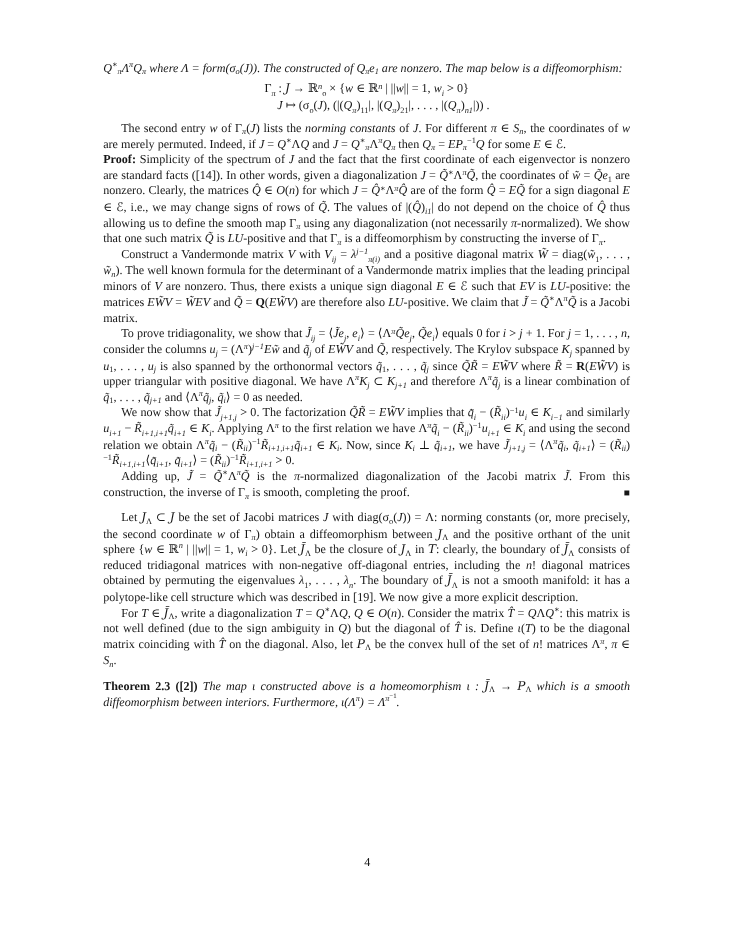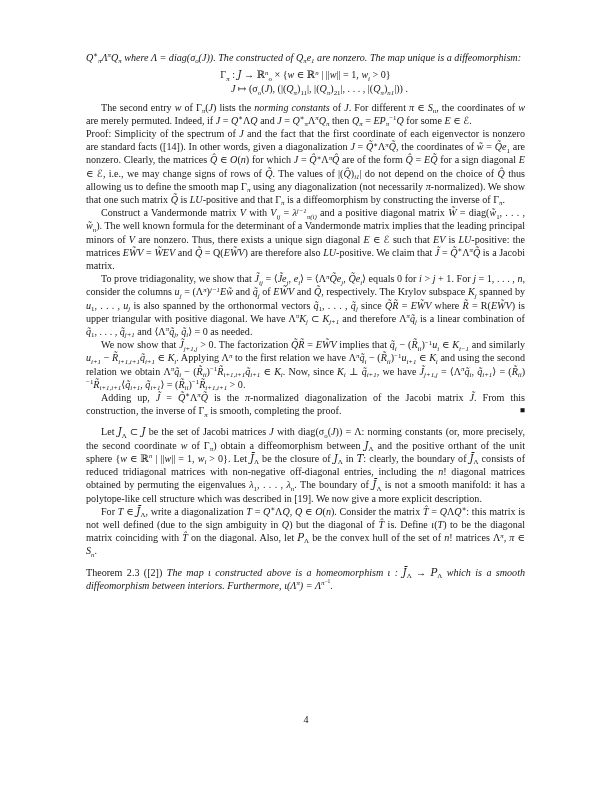--- a/index.html
+++ b/index.html
@@ -11,40 +11,40 @@
   .page { position:relative; width:612px; height:792px; background:#fff; }
   .text-block {
     position:absolute; left:86px; top:51px; width:439px;
     font-size:10.1px; line-height:13.2px; text-align:justify;
   }
   .para { margin:0; }
   .para.ind { text-indent:15px; }
   .para.gap { margin-top:8px; }
   .it { font-style:italic; }
   .i  { font-style:italic; }
-  .b  { font-weight:normal; }
+  .b  { font-weight:bold; }
   .cal{ font-style:italic; font-family:"DejaVu Serif","Liberation Serif",serif; }
   .sup   { position:relative; top:-3.6px; font-size:6.9px; line-height:0; }
   .sub   { position:relative; top:2.3px;  font-size:6.9px; line-height:0; }
   .supsup{ position:relative; top:-6px;   font-size:5.6px; line-height:0; }
   .qed { float:right; font-size:8.5px; line-height:13.2px; }
   .display-math { margin:4px 0 5px 0; text-align:center; }
   .math-line { white-space:nowrap; }
   .math-line.shift { position:relative; left:14px; margin-top:1px; }
   .footer {
     position:absolute; left:0; right:0; top:714px; text-align:center;
     font-size:10.1px; color:#161616;
   }
 </style>
 </head>
 <body>
 
 <div class="page">
   <main class="text-block">
-    <p class="para it"><span>Q</span><span class="sup">∗</span><span class="sub">π</span><span>Λ</span><span class="sup">π</span><span>Q</span><span class="sub">π</span><span> where Λ = diag(σ</span><span class="sub">o</span><span>(J)). The constructed of Q</span><span class="sub">π</span><span>e</span><span class="sub">1</span><span> are nonzero. The map unique is a diffeomorphism:</span></p>
+    <p class="para it"><span>Q</span><span class="sup">∗</span><span class="sub">π</span><span>Λ</span><span class="sup">π</span><span>Q</span><span class="sub">π</span><span> where Λ = form(σ</span><span class="sub">o</span><span>(J)). The constructed of Q</span><span class="sub">π</span><span>e</span><span class="sub">1</span><span> are nonzero. The map below is a diffeomorphism:</span></p>
 
     <div class="display-math">
       <div class="math-line"><span>Γ</span><span class="sub i">π</span><span> : </span><span class="cal">J</span><span> → ℝ</span><span class="sup i">n</span><span class="sub">o</span><span> × {</span><span class="i">w</span><span> ∈ ℝ</span><span class="sup i">n</span><span> | ||</span><span class="i">w</span><span>|| = 1, </span><span class="i">w</span><span class="sub i">i</span><span> &gt; 0}</span></div>
       <div class="math-line shift"><span class="i">J</span><span> ↦ (σ</span><span class="sub">o</span><span>(</span><span class="i">J</span><span>), (|(</span><span class="i">Q</span><span class="sub i">π</span><span>)</span><span class="sub">11</span><span>|, |(</span><span class="i">Q</span><span class="sub i">π</span><span>)</span><span class="sub">21</span><span>|, . . . , |(</span><span class="i">Q</span><span class="sub i">π</span><span>)</span><span class="sub i">n1</span><span>|)) .</span></div>
     </div>
 
     <p class="para ind"><span>The second entry </span><span class="i">w</span><span> of Γ</span><span class="sub i">π</span><span>(</span><span class="i">J</span><span>) lists the </span><span class="i">norming constants</span><span> of </span><span class="i">J</span><span>. For different </span><span class="i">π</span><span> ∈ </span><span class="i">S</span><span class="sub i">n</span><span>, the coordinates of </span><span class="i">w</span><span> are merely permuted. Indeed, if </span><span class="i">J</span><span> = </span><span class="i">Q</span><span class="sup">∗</span><span>Λ</span><span class="i">Q</span><span> and </span><span class="i">J</span><span> = </span><span class="i">Q</span><span class="sup">∗</span><span class="sub i">π</span><span>Λ</span><span class="sup i">π</span><span class="i">Q</span><span class="sub i">π</span><span> then </span><span class="i">Q</span><span class="sub i">π</span><span> = </span><span class="i">E</span><span class="i">P</span><span class="sub i">π</span><span class="sup">−1</span><span class="i">Q</span><span> for some </span><span class="i">E</span><span> ∈ ℰ.</span></p>
     <p class="para"><span class="b">Proof:</span><span> Simplicity of the spectrum of </span><span class="i">J</span><span> and the fact that the first coordinate of each eigenvector is nonzero are standard facts ([14]). In other words, given a diagonalization </span><span class="i">J</span><span> = </span><span class="i">Q̃</span><span class="sup">∗</span><span>Λ</span><span class="sup i">π</span><span class="i">Q̃</span><span>, the coordinates of </span><span class="i">w̃</span><span> = </span><span class="i">Q̃</span><span class="i">e</span><span class="sub">1</span><span> are nonzero. Clearly, the matrices </span><span class="i">Q̂</span><span> ∈ </span><span class="i">O</span><span>(</span><span class="i">n</span><span>) for which </span><span class="i">J</span><span> = </span><span class="i">Q̂</span><span class="sup">∗</span><span>Λ</span><span class="sup i">π</span><span class="i">Q̂</span><span> are of the form </span><span class="i">Q̂</span><span> = </span><span class="i">E</span><span class="i">Q̃</span><span> for a sign diagonal </span><span class="i">E</span><span> ∈ ℰ, i.e., we may change signs of rows of </span><span class="i">Q̃</span><span>. The values of |(</span><span class="i">Q̂</span><span>)</span><span class="sub i">i1</span><span>| do not depend on the choice of </span><span class="i">Q̂</span><span> thus allowing us to define the smooth map Γ</span><span class="sub i">π</span><span> using any diagonalization (not necessarily </span><span class="i">π</span><span>-normalized). We show that one such matrix </span><span class="i">Q̃</span><span> is </span><span class="i">LU</span><span>-positive and that Γ</span><span class="sub i">π</span><span> is a diffeomorphism by constructing the inverse of Γ</span><span class="sub i">π</span><span>.</span></p>
     <p class="para ind"><span>Construct a Vandermonde matrix </span><span class="i">V</span><span> with </span><span class="i">V</span><span class="sub i">ij</span><span> = </span><span class="i">λ</span><span class="sup i">j−1</span><span class="sub i">π(i)</span><span> and a positive diagonal matrix </span><span class="i">W̃</span><span> = diag(</span><span class="i">w̃</span><span class="sub">1</span><span>, . . . , </span><span class="i">w̃</span><span class="sub i">n</span><span>). The well known formula for the determinant of a Vandermonde matrix implies that the leading principal minors of </span><span class="i">V</span><span> are nonzero. Thus, there exists a unique sign diagonal </span><span class="i">E</span><span> ∈ ℰ such that </span><span class="i">EV</span><span> is </span><span class="i">LU</span><span>-positive: the matrices </span><span class="i">EW̃V</span><span> = </span><span class="i">W̃EV</span><span> and </span><span class="i">Q̃</span><span> = </span><span class="b">Q</span><span>(</span><span class="i">EW̃V</span><span>) are therefore also </span><span class="i">LU</span><span>-positive. We claim that </span><span class="i">J̃</span><span> = </span><span class="i">Q̃</span><span class="sup">∗</span><span>Λ</span><span class="sup i">π</span><span class="i">Q̃</span><span> is a Jacobi matrix.</span></p>
     <p class="para ind"><span>To prove tridiagonality, we show that </span><span class="i">J̃</span><span class="sub i">ij</span><span> = ⟨</span><span class="i">J̃</span><span class="i">e</span><span class="sub i">j</span><span>, </span><span class="i">e</span><span class="sub i">i</span><span>⟩ = ⟨Λ</span><span class="sup i">π</span><span class="i">Q̃</span><span class="i">e</span><span class="sub i">j</span><span>, </span><span class="i">Q̃</span><span class="i">e</span><span class="sub i">i</span><span>⟩ equals 0 for </span><span class="i">i</span><span> &gt; </span><span class="i">j</span><span> + 1. For </span><span class="i">j</span><span> = 1, . . . , </span><span class="i">n</span><span>, consider the columns </span><span class="i">u</span><span class="sub i">j</span><span> = (Λ</span><span class="sup i">π</span><span>)</span><span class="sup i">j−1</span><span class="i">E</span><span class="i">w̃</span><span> and </span><span class="i">q̃</span><span class="sub i">j</span><span> of </span><span class="i">EW̃V</span><span> and </span><span class="i">Q̃</span><span>, respectively. The Krylov subspace </span><span class="i">K</span><span class="sub i">j</span><span> spanned by </span><span class="i">u</span><span class="sub">1</span><span>, . . . , </span><span class="i">u</span><span class="sub i">j</span><span> is also spanned by the orthonormal vectors </span><span class="i">q̃</span><span class="sub">1</span><span>, . . . , </span><span class="i">q̃</span><span class="sub i">j</span><span> since </span><span class="i">Q̃R̃</span><span> = </span><span class="i">EW̃V</span><span> where </span><span class="i">R̃</span><span> = </span><span class="b">R</span><span>(</span><span class="i">EW̃V</span><span>) is upper triangular with positive diagonal. We have Λ</span><span class="sup i">π</span><span class="i">K</span><span class="sub i">j</span><span> ⊂ </span><span class="i">K</span><span class="sub i">j+1</span><span> and therefore Λ</span><span class="sup i">π</span><span class="i">q̃</span><span class="sub i">j</span><span> is a linear combination of </span><span class="i">q̃</span><span class="sub">1</span><span>, . . . , </span><span class="i">q̃</span><span class="sub i">j+1</span><span> and ⟨Λ</span><span class="sup i">π</span><span class="i">q̃</span><span class="sub i">j</span><span>, </span><span class="i">q̃</span><span class="sub i">i</span><span>⟩ = 0 as needed.</span></p>

